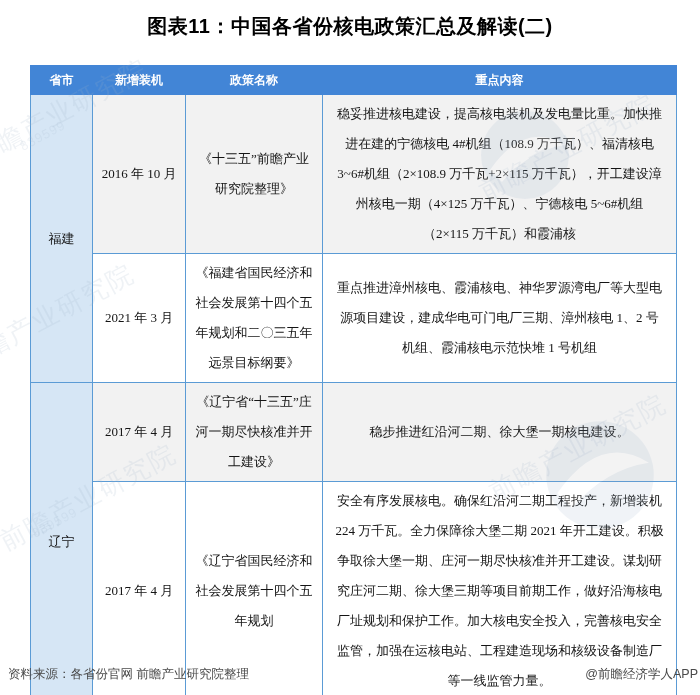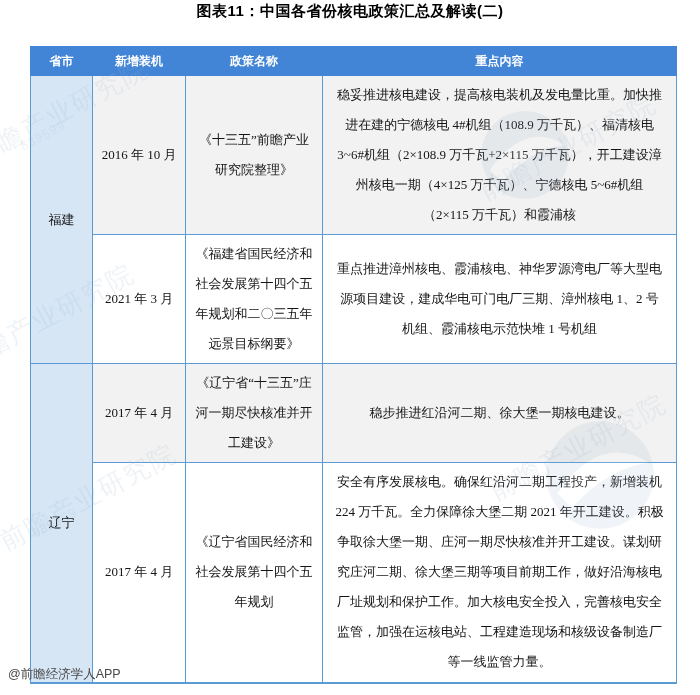--- a/index.html
+++ b/index.html
@@ -1,21 +1,21 @@
 <!DOCTYPE html>
 <html><head>
 <meta charset="utf-8">
 <style>
   html,body{margin:0;padding:0;}
   body{
     width:700px;height:695px;position:relative;background:#ffffff;
     font-family:"Liberation Sans", sans-serif;overflow:hidden;
   }
   .title{
-    padding-top:2px;text-align:center;font-size:15px;font-weight:bold;
+    padding-top:13px;text-align:center;font-size:20px;font-weight:bold;
     color:#000;letter-spacing:0.5px;
   }
   table.policy{
     border-collapse:collapse;table-layout:fixed;
     margin:25px 0 0 30px;width:646px;
     font-family:"Liberation Serif", serif;
     border:1px solid var(--border);
     border-bottom-width:2px;
   }
   col.c-prov{width:62px;}
@@ -98,20 +98,21 @@
     </tr>
     <tr class="r4">
       <td class="date">2017 年 4 月</td>
       <td class="policy-name">《辽宁省国民经济和社会发展第十四个五年规划</td>
       <td class="content">安全有序发展核电。确保红沿河二期工程投产，新增装机 224 万千瓦。全力保障徐大堡二期 2021 年开工建设。积极争取徐大堡一期、庄河一期尽快核准并开工建设。谋划研究庄河二期、徐大堡三期等项目前期工作，做好沿海核电厂址规划和保护工作。加大核电安全投入，完善核电安全监管，加强在运核电站、工程建造现场和核级设备制造厂等一线监管力量。</td>
     </tr>
   </tbody>
 </table>
 
 <div class="footer">
+  <span>资料来源：各省份官网 前瞻产业研究院整理</span>
   <span>@前瞻经济学人APP</span>
 </div>
 
 <div class="wm-layer">
   <span class="wm" style="left:-38px;top:95px;">前瞻产业研究院</span>
   <span class="wm wm-code" style="left:18px;top:128px;">839599</span>
   <span class="wm" style="left:-52px;top:300px;">前瞻产业研究院</span>
   <span class="wm" style="left:-10px;top:480px;">前瞻产业研究院</span>
   <span class="wm wm-code" style="left:30px;top:515px;">839599</span>
   <span class="wm" style="left:470px;top:130px;">前瞻产业研究院</span>

